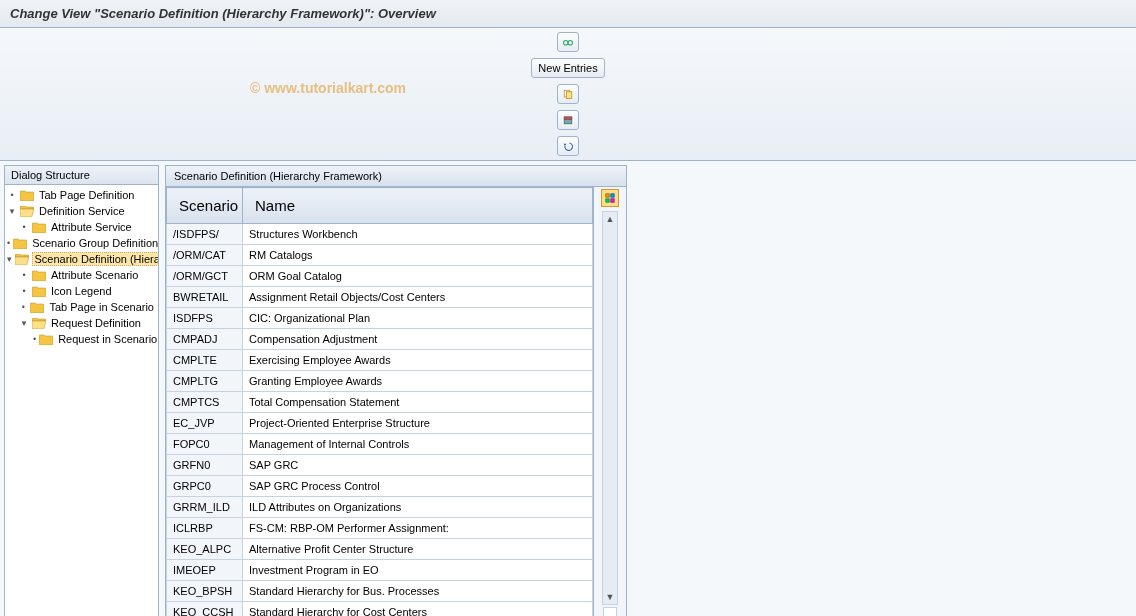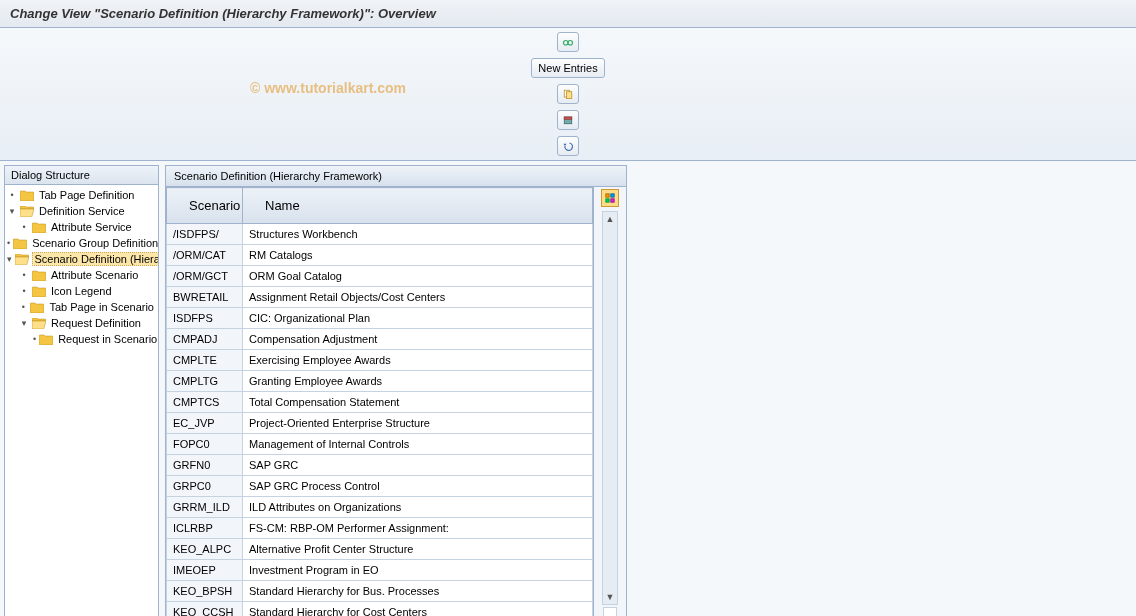--- a/index.html
+++ b/index.html
@@ -150,24 +150,24 @@
     display: flex;
   }
   table.grid {
     border-collapse: collapse;
     width: 426px;
     table-layout: fixed;
   }
   table.grid th {
     background: linear-gradient(to bottom, #edf2f8, #d8e1ec);
     border: 1px solid #9fb4cc;
-    padding: 3px 22px;
+    padding: 3px 12px;
     text-align: left;
     font-weight: normal;
-    font-size: 13px;
+    font-size: 15px;
     height: 36px;
   }
   table.grid td {
     border: 1px solid #c5d2e0;
     padding: 3px 6px;
     font-size: 11px;
     height: 21px;
     background: #fff;
     overflow: hidden;
     white-space: nowrap;

